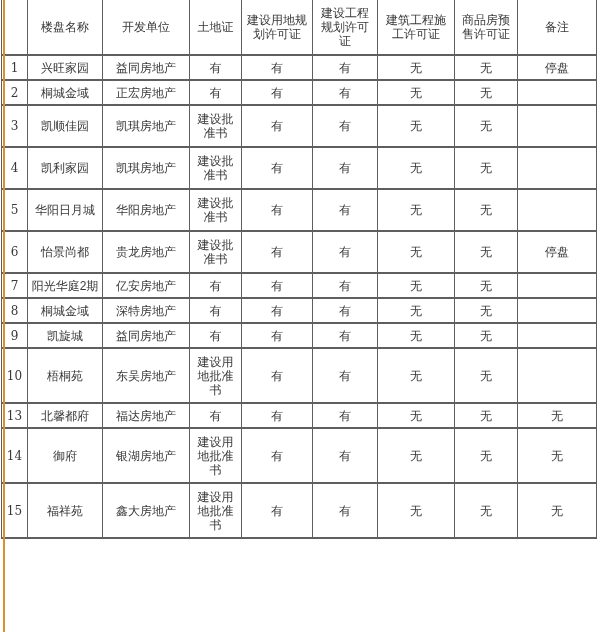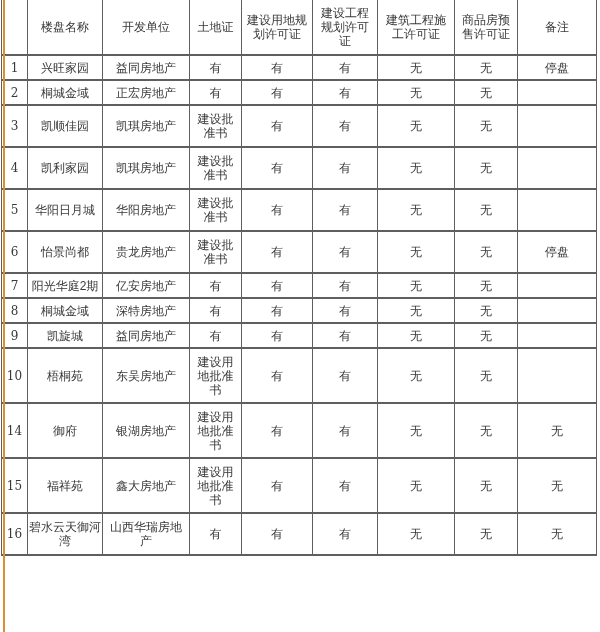--- a/index.html
+++ b/index.html
@@ -172,20 +172,31 @@
           <td class="num-cell">10</td>
           <td class="name-cell">梧桐苑</td>
           <td>东吴房地产</td>
           <td>建设用地批准书</td>
           <td>有</td>
           <td>有</td>
           <td>无</td>
           <td>无</td>
           <td></td>
         </tr>
+        <tr class="rh25">
+          <td class="num-cell">13</td>
+          <td class="name-cell">北馨都府</td>
+          <td>福达房地产</td>
+          <td>有</td>
+          <td>有</td>
+          <td>有</td>
+          <td>无</td>
+          <td>无</td>
+          <td>无</td>
+        </tr>
         <tr class="rh55">
           <td class="num-cell">14</td>
           <td class="name-cell">御府</td>
           <td>银湖房地产</td>
           <td>建设用地批准书</td>
           <td>有</td>
           <td>有</td>
           <td>无</td>
           <td>无</td>
           <td>无</td>
@@ -194,26 +205,15 @@
           <td class="num-cell">15</td>
           <td class="name-cell">福祥苑</td>
           <td>鑫大房地产</td>
           <td>建设用地批准书</td>
           <td>有</td>
           <td>有</td>
           <td>无</td>
           <td>无</td>
           <td>无</td>
         </tr>
-        <tr class="rh42">
-          <td class="num-cell">16</td>
-          <td class="name-cell">碧水云天御河湾</td>
-          <td>山西华瑞房地产</td>
-          <td>有</td>
-          <td>有</td>
-          <td>有</td>
-          <td>无</td>
-          <td>无</td>
-          <td>无</td>
-        </tr>
       </tbody>
   </table>
 </div>
 
 </body></html>

